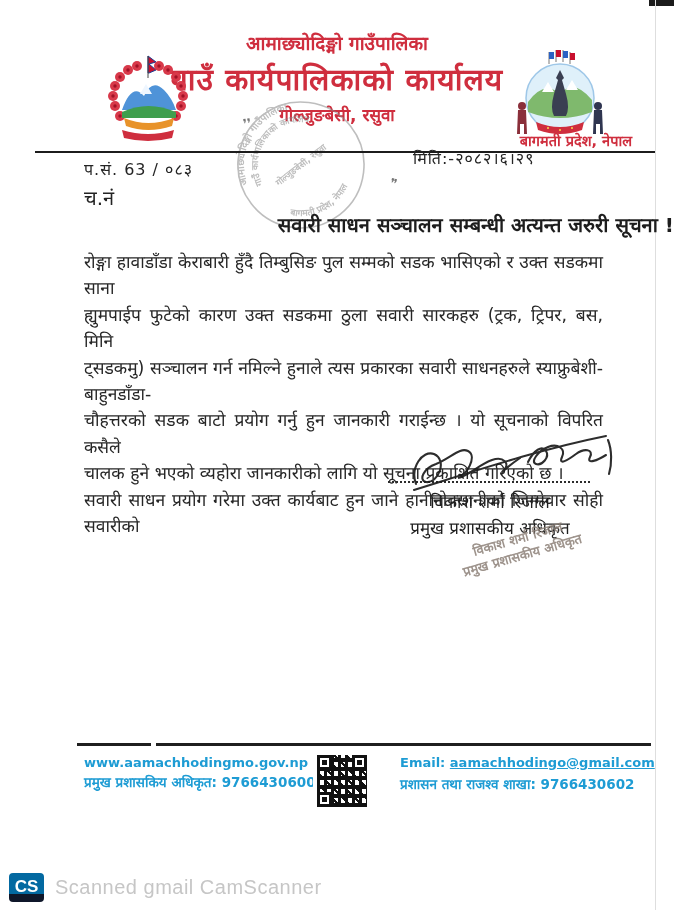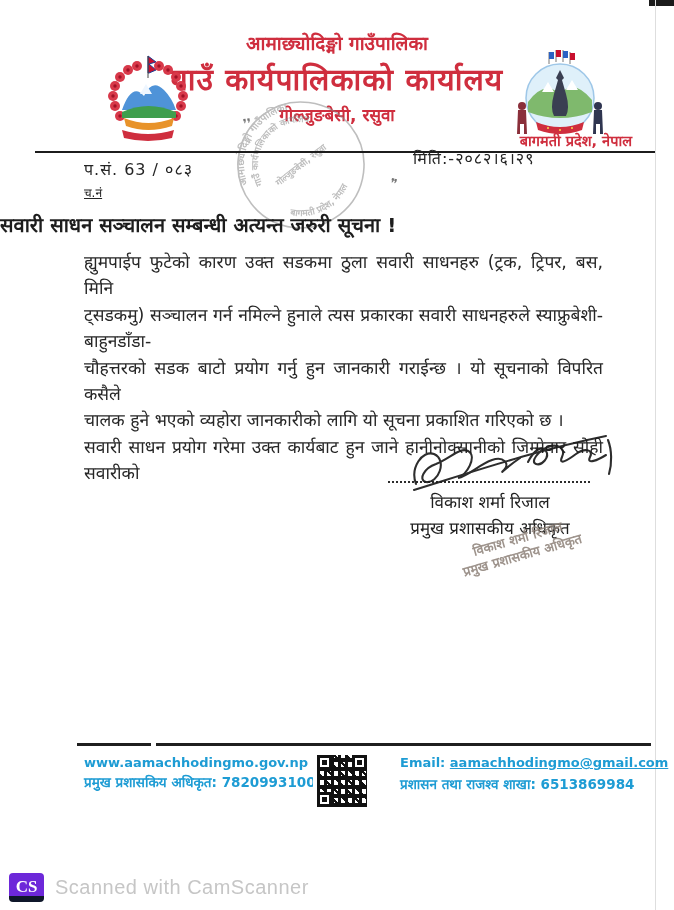--- a/index.html
+++ b/index.html
@@ -13,29 +13,29 @@
   .abs{position:absolute;}
   
   .red{color:#cf2e3e;}
   .hdr-muni{top:30px;left:0;width:674px;text-align:center;font-size:19px;font-weight:bold;}
   .hdr-office{top:58px;left:0;width:674px;text-align:center;font-size:30px;font-weight:bold;letter-spacing:1px;}
   .hdr-loc{top:103px;left:0;width:674px;text-align:center;font-size:17px;font-weight:bold;}
   .hdr-prov{top:130px;left:400px;width:232px;text-align:right;font-size:14.5px;font-weight:bold;}
   .hdr-rule{top:151px;left:35px;width:620px;height:2px;background:#1c1c1c;}
   .ref-no{top:158px;left:84px;font-size:16px;letter-spacing:1px;}
   .date{top:147px;left:413px;font-size:16px;letter-spacing:1px;}
-  .ch-no{top:184px;left:84px;font-size:12px;text-decoration:underline;}
+  .ch-no{top:184px;left:84px;font-size:20px;}
   .corner-artifact{top:0;left:649px;width:25px;height:6px;background:#1b1b1b;}
   .scan-edge{top:0;left:655px;width:1px;height:910px;background:#dedede;}
   .tick-mark{font-size:13px;color:#555;opacity:.8;}
   
   .hdr-stamp{top:88px;left:224px;width:154px;height:154px;transform:rotate(-38deg);opacity:.55;}
   .hdr-stamp text{fill:#8a8a8a;font-weight:bold;}
   
-  .title{top:211px;left:0;width:674px;text-align:left;font-size:20px;font-weight:bold;color:#1d1d1d;}
+  .title{top:211px;left:0;width:674px;text-align:right;font-size:20px;font-weight:bold;color:#1d1d1d;}
   .body-par{top:249px;left:84px;width:519px;font-size:17.4px;line-height:26.4px;color:#262626;}
   .bline{text-align:justify;text-align-last:justify;white-space:normal;}
   .bline.last{text-align-last:left;}
   
   .dotline{top:481px;left:388px;width:202px;border-bottom:2.5px dotted #2c2c2c;height:0;}
   .sig-svg{top:430px;left:406px;}
   .sig-name{top:490px;left:380px;width:220px;text-align:center;font-size:17px;color:#1f1f1f;}
   .sig-desig{top:516px;left:368px;width:244px;text-align:center;font-size:17px;color:#1f1f1f;}
   .ghost-stamp{top:530px;left:420px;width:200px;transform:rotate(-16deg);color:#8d8178;opacity:.85;
     font-size:13px;font-weight:bold;text-align:center;line-height:17px;}
@@ -53,23 +53,23 @@
   .qr{top:751px;left:313px;width:58px;height:60px;background:#fff;}
   .qr-noise{position:absolute;inset:4px;
     background:
       repeating-linear-gradient(90deg,#111 0 3px,transparent 3px 7px),
       repeating-linear-gradient(0deg,#111 0 4px,transparent 4px 9px),
       repeating-linear-gradient(45deg,#111 0 2px,#fff 2px 8px);}
   .finder{position:absolute;width:15px;height:15px;background:#fff;border:3px solid #111;box-sizing:border-box;}
   .finder::after{content:"";position:absolute;inset:2px;background:#111;}
   .f-tl{top:4px;left:4px;} .f-tr{top:4px;right:4px;} .f-bl{bottom:4px;left:4px;}
   
-  .cs-badge{top:873px;left:9px;width:35px;height:29px;background:#6d28d9;border-radius:4px;
+  .cs-badge{top:873px;left:9px;width:35px;height:29px;background:#0369a1;border-radius:4px;
     color:#ffffff;font-weight:bold;font-size:17px;text-align:center;line-height:27px;
-    border-bottom:6px solid #0f172a;box-sizing:border-box;font-family:Liberation Serif, serif;}
+    border-bottom:8px solid #0f172a;box-sizing:border-box;font-family:Liberation Sans, sans-serif;}
   .cs-text{top:876px;left:55px;font-size:20px;color:#c6c6c6;letter-spacing:.5px;
     font-family:"Liberation Sans",sans-serif;}
 </style>
 </head>
 <body>
 
 <div class="page">
 
   <div class="abs corner-artifact"></div>
   <div class="abs scan-edge"></div>
@@ -180,21 +180,22 @@
   <div class="abs hdr-rule"></div>
   <div class="abs ref-no">प.सं. 63 / ०८३</div>
   <div class="abs date">मिति:-२०८२।६।२९</div>
   <div class="abs ch-no">च.नं</div>
   <div class="abs tick-mark" style="top:176px;left:390px;transform:rotate(14deg);">❞</div>
   <div class="abs tick-mark" style="top:116px;left:243px;transform:rotate(-8deg);">❜❜</div>
 
   <div class="abs title">सवारी साधन सञ्चालन सम्बन्धी अत्यन्त जरुरी सूचना !</div>
 
   <div class="abs body-par">
-    <div class="bline">ह्युमपाईप फुटेको कारण उक्त सडकमा ठुला सवारी साधनहरु (ट्रक, ट्रिपर, बस, मिनि</div>
+    <div class="bline">रोङ्गा हावाडाँडा केराबारी हुँदै तिम्बुसिङ पुल सम्मको सडक भासिएको र उक्त सडकमा साना</div>
+    <div class="bline">ह्युमपाईप फुटेको कारण उक्त सडकमा ठुला सवारी सारकहरु (ट्रक, ट्रिपर, बस, मिनि</div>
     <div class="bline">ट्सडकमु) सञ्चालन गर्न नमिल्ने हुनाले त्यस प्रकारका सवारी साधनहरुले स्याफ्रुबेशी-बाहुनडाँडा-</div>
     <div class="bline">चौहत्तरको सडक बाटो प्रयोग गर्नु हुन जानकारी गराईन्छ । यो सूचनाको विपरित कसैले</div>
     <div class="bline last">चालक हुने भएको व्यहोरा जानकारीको लागि यो सूचना प्रकाशित गरिएको छ ।</div>
     <div class="bline">सवारी साधन प्रयोग गरेमा उक्त कार्यबाट हुन जाने हानीनोक्सानीको जिम्मेवार सोही सवारीको</div>
   </div>
 
   <div class="abs dotline"></div>
   <svg class="abs sig-svg" width="232" height="72" viewBox="0 0 232 72">
     <g fill="none" stroke="#1c1c1c" stroke-width="2.1" stroke-linecap="round" opacity="0.92">
       <path d="M10 54 C4 38 16 20 28 24 C42 30 32 54 20 52 C12 50 18 38 30 34 C46 27 54 17 62 21 C72 26 60 46 52 48 C62 46 74 34 86 30 C98 26 104 34 98 40 C92 46 102 36 114 28"></path>
@@ -207,31 +208,31 @@
   <div class="abs sig-desig">प्रमुख प्रशासकीय अधिकृत</div>
   <div class="abs ghost-stamp">
     <div>विकाश शर्मा रिजाल</div>
     <div>प्रमुख प्रशासकीय अधिकृत</div>
   </div>
 
   <div class="abs f-rule1"></div>
   <div class="abs f-rule2"></div>
 
   <a class="abs f-web blue">www.aamachhodingmo.gov.np</a>
-  <div class="abs f-phone-l blue">प्रमुख प्रशासकिय अधिकृत: 7820993100</div>
+  <div class="abs f-phone-l blue">प्रमुख प्रशासकिय अधिकृत: 9766430600</div>
 
   <div class="abs qr">
     <div class="qr-noise"></div>
     <div class="finder f-tl"></div>
     <div class="finder f-tr"></div>
     <div class="finder f-bl"></div>
   </div>
 
   <div class="abs f-email blue">
     <span>Email:</span>
-    <a class="mail">aamachhodingmo@gmail.com</a>
-  </div>
-  <div class="abs f-phone-r blue">प्रशासन तथा राजश्व शाखा: 6513869984</div>
+    <a class="mail">aamachhodingo@gmail.com</a>
+  </div>
+  <div class="abs f-phone-r blue">प्रशासन तथा राजश्व शाखा: 9766430602</div>
 
   <div class="abs cs-badge">CS</div>
-  <div class="abs cs-text">Scanned with CamScanner</div>
+  <div class="abs cs-text">Scanned gmail CamScanner</div>
 
 </div>
 
 </body></html>

